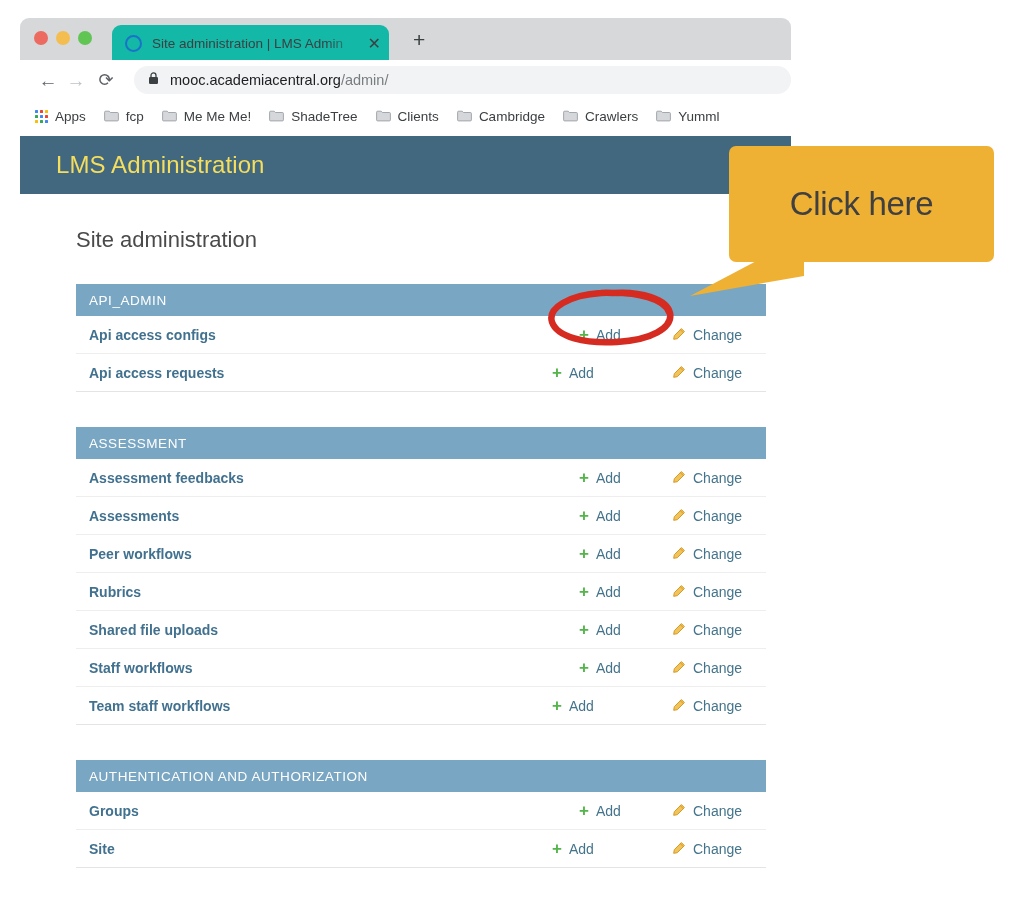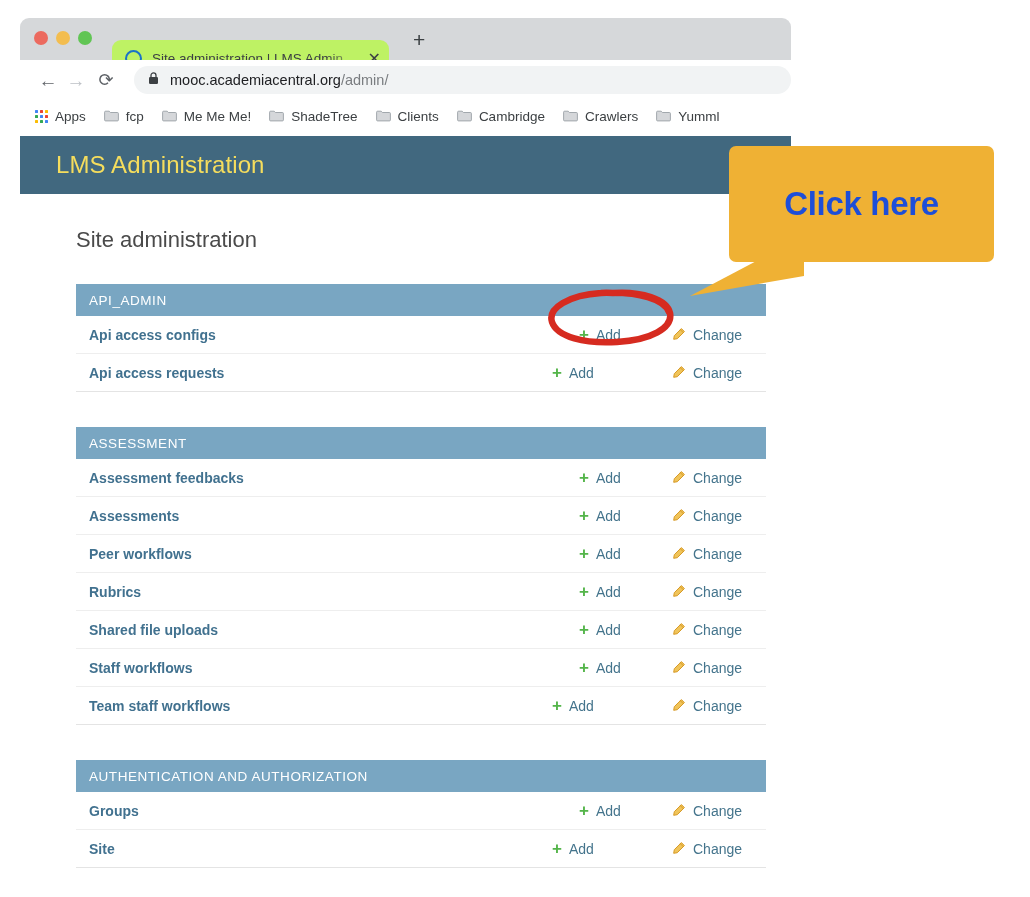--- a/index.html
+++ b/index.html
@@ -45,24 +45,24 @@
     gap: 8px;
   }
   .dot { width: 14px; height: 14px; border-radius: 50%; }
   .dot.red    { background: #ec6a5f; }
   .dot.yellow { background: #f3bd4f; }
   .dot.green  { background: #61c554; }
 
   .tab {
     position: absolute;
     left: 92px;
-    top: 22px;
+    top: 7px;
     width: 277px;
     height: 37px;
-    background: #bef264;
+    background: #14b8a6;
     border-top-left-radius: 9px;
     border-top-right-radius: 9px;
     display: flex;
     align-items: center;
     padding: 0 8px 0 13px;
   }
   .favicon {
     width: 17px; height: 17px;
     border: 2.6px solid #1a73c8;
     border-radius: 50%;
@@ -258,23 +258,23 @@
     width: 265px;
     height: 116px;
     background: #efb134;
     border-radius: 7px;
     display: flex;
     align-items: center;
     justify-content: center;
     z-index: 40;
   }
   .callout-text {
-    color: #1d4ed8;
+    color: #404040;
     font-size: 33px;
-    font-weight: bold;
+    font-weight: normal;
     letter-spacing: -0.3px;
   }
   .callout-tail {
     position: absolute;
     left: 686px;
     top: 236px;
     width: 120px;
     height: 66px;
     z-index: 39;
   }

